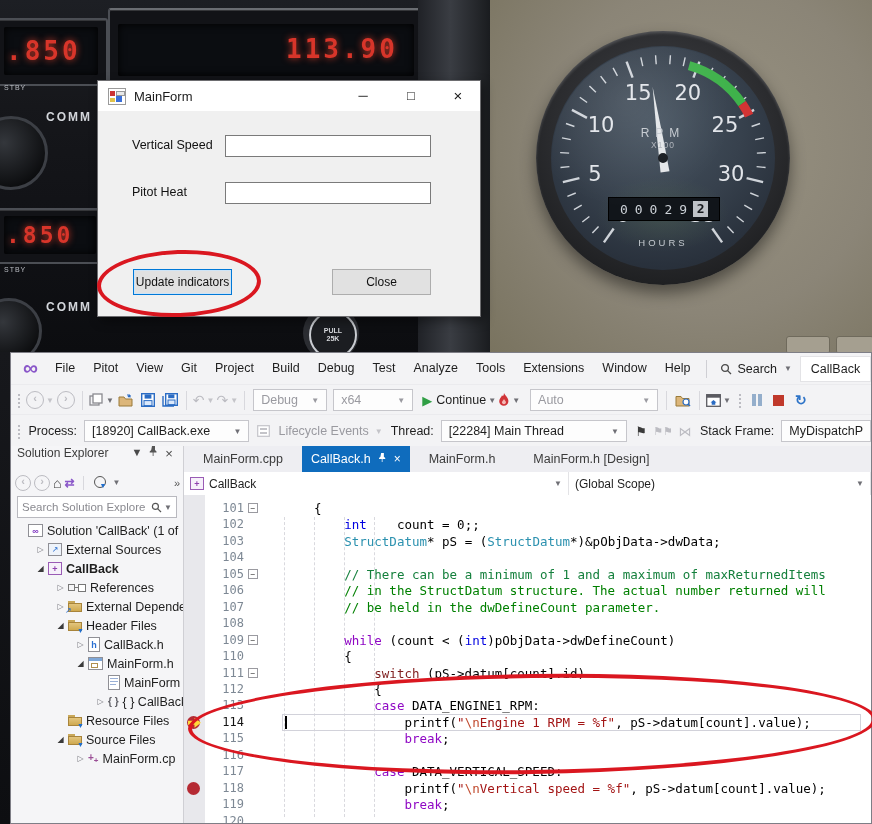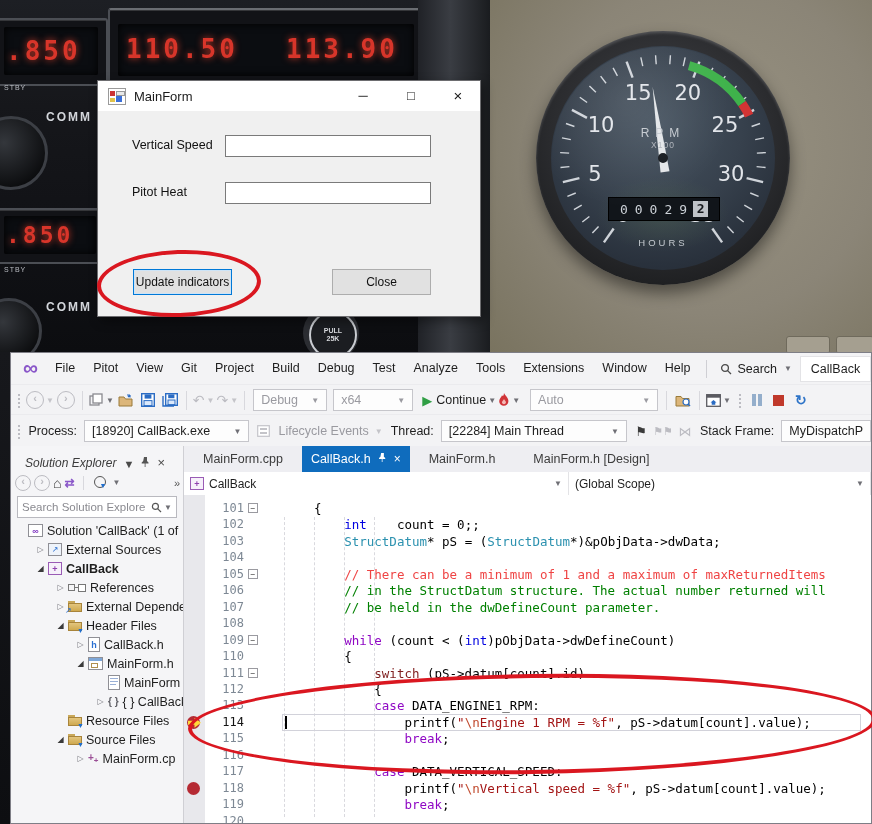--- a/index.html
+++ b/index.html
@@ -92,21 +92,21 @@
   .lbl.dis{color:#9a9aa0;}
   .playico{color:#2f9e44;font-size:13px;}
   .pauseico{display:flex;gap:2px;}
   .pauseico i{width:4px;height:12px;background:#94aecb;display:block;}
   .stopico{width:11px;height:11px;background:#c0392b;}
   .restartico{color:#2e74c8;font-size:14px;font-weight:700;}
   
   .vsbody{position:absolute;left:0;top:93px;right:0;bottom:0;display:flex;}
   .sep-panel{width:172px;background:#f5f5f7;border-right:1px solid #cfcfd4;position:relative;
              flex:none;overflow:hidden;}
-  .se-head{height:24px;display:flex;align-items:flex-end;padding:0 14px;font-size:12px;color:#3b3b3b;font-style:italic;}
+  .se-head{height:24px;display:flex;align-items:flex-start;padding:0 6px;font-size:12px;color:#3b3b3b;}
   .se-head .sp{flex:1;}
   .se-hbtn{width:16px;text-align:center;color:#4a4a4a;font-size:11px;}
   .se-tools{height:25px;display:flex;align-items:center;padding:0 4px;gap:3px;}
   .se-search{height:20px;margin:1px 6px 3px 6px;background:#fff;border:1px solid #b9b9bf;
              display:flex;align-items:center;padding:0 4px;font-size:11.5px;color:#8a8a90;}
   .se-search .sp{flex:1;}
   .tree{position:absolute;left:0;top:75px;right:0;bottom:0;overflow:hidden;}
   .tree-row{height:19px;display:flex;align-items:center;white-space:nowrap;font-size:12.5px;color:#1e1e1e;}
   .tree-row .exp{width:11px;flex:none;font-size:8px;color:#7a7a80;text-align:center;}
   .tree-row .exp.open{color:#3a3a3a;}
@@ -150,21 +150,20 @@
 <div id="stage">
 
   <div class="photo">
     <div class="avionics">
       <div class="radio-unit" style="left:-4px;top:18px;width:108px;height:64px;">
         <div class="lcd" style="left:6px;top:7px;width:94px;height:48px;"></div>
         <span class="seg" style="left:8px;top:16px;font-size:26px;">.850</span>
       </div>
       <div class="radio-unit" style="left:108px;top:8px;width:372px;height:88px;border-top:2px solid #6a6d72;">
         <div class="lcd" style="left:8px;top:14px;width:296px;height:52px;"></div>
-        <span class="seg" style="left:16px;top:24px;font-size:26px;">110.50</span>
         <span class="seg" style="left:176px;top:24px;font-size:26px;">113.90</span>
         <span class="panel-lab" style="left:60px;top:72px;color:#8b9096;">USE</span>
         <span class="panel-lab" style="left:222px;top:72px;color:#8b9096;">STBY</span>
       </div>
       <span class="panel-lab" style="left:4px;top:84px;">STBY</span>
       <span class="comm-lab" style="left:46px;top:110px;">COMM</span>
       <div class="knob" style="left:-26px;top:116px;width:68px;height:68px;"></div>
       <div class="radio-unit" style="left:-4px;top:208px;width:106px;height:52px;">
         <div class="lcd" style="left:6px;top:6px;width:92px;height:38px;"></div>
         <span class="seg" style="left:8px;top:12px;font-size:23px;">.850</span>
@@ -658,21 +657,21 @@
                 <div class="ln">103</div>
                 <div class="ctext"><span style="color: rgb(0, 0, 0);">        </span><span style="color: rgb(43, 145, 175);">StructDatum</span><span style="color: rgb(0, 0, 0);">* pS = (</span><span style="color: rgb(43, 145, 175);">StructDatum</span><span style="color: rgb(0, 0, 0);">*)&amp;pObjData-&gt;dwData;</span></div>
               </div>
               <div class="crow" style="top: 54.35px;">
                 <div class="ln">104</div>
                 <div class="ctext"></div>
               </div>
               <div class="crow" style="top: 70.8px;">
                 <div class="ln">105</div>
                 <div class="fold">−</div>
-                <div class="ctext"><span style="color: rgb(0, 0, 0);">        </span><span style="color: #ef4444;">// There can be a minimum of 1 and a maximum of maxReturnedItems</span></div>
+                <div class="ctext"><span style="color: rgb(0, 0, 0);">        </span><span style="color: #15803d;">// There can be a minimum of 1 and a maximum of maxReturnedItems</span></div>
               </div>
               <div class="crow" style="top: 87.25px;">
                 <div class="ln">106</div>
                 <div class="ctext"><span style="color: rgb(0, 0, 0);">        </span><span style="color: rgb(0, 128, 0);">// in the StructDatum structure. The actual number returned will</span></div>
               </div>
               <div class="crow" style="top: 103.7px;">
                 <div class="ln">107</div>
                 <div class="ctext"><span style="color: rgb(0, 0, 0);">        </span><span style="color: rgb(0, 128, 0);">// be held in the dwDefineCount parameter.</span></div>
               </div>
               <div class="crow" style="top: 120.15px;">

